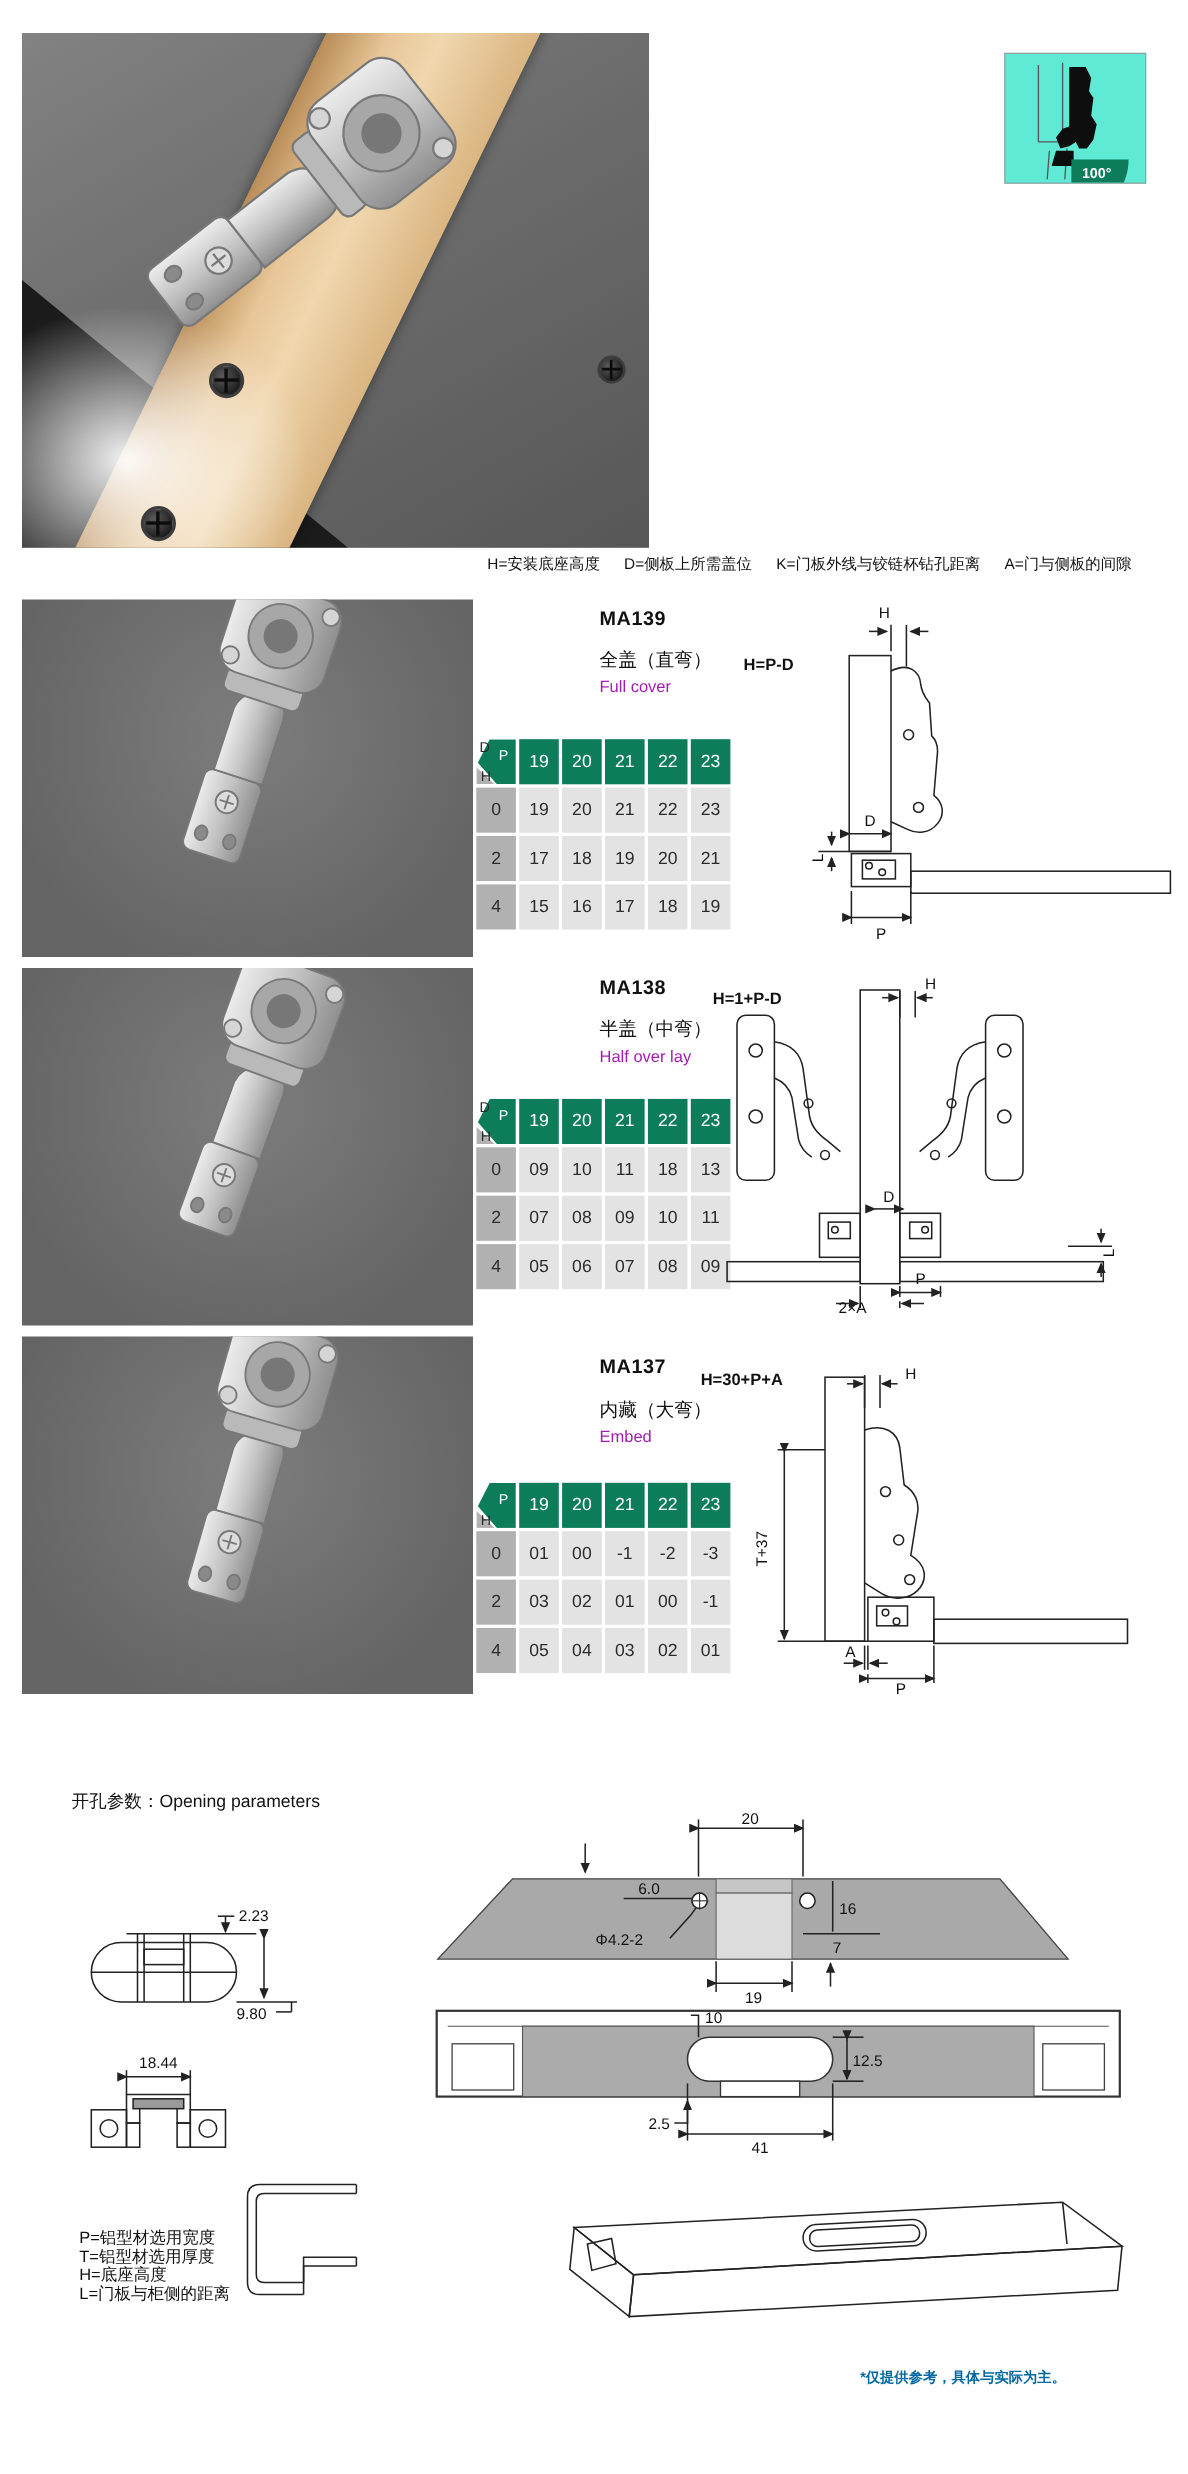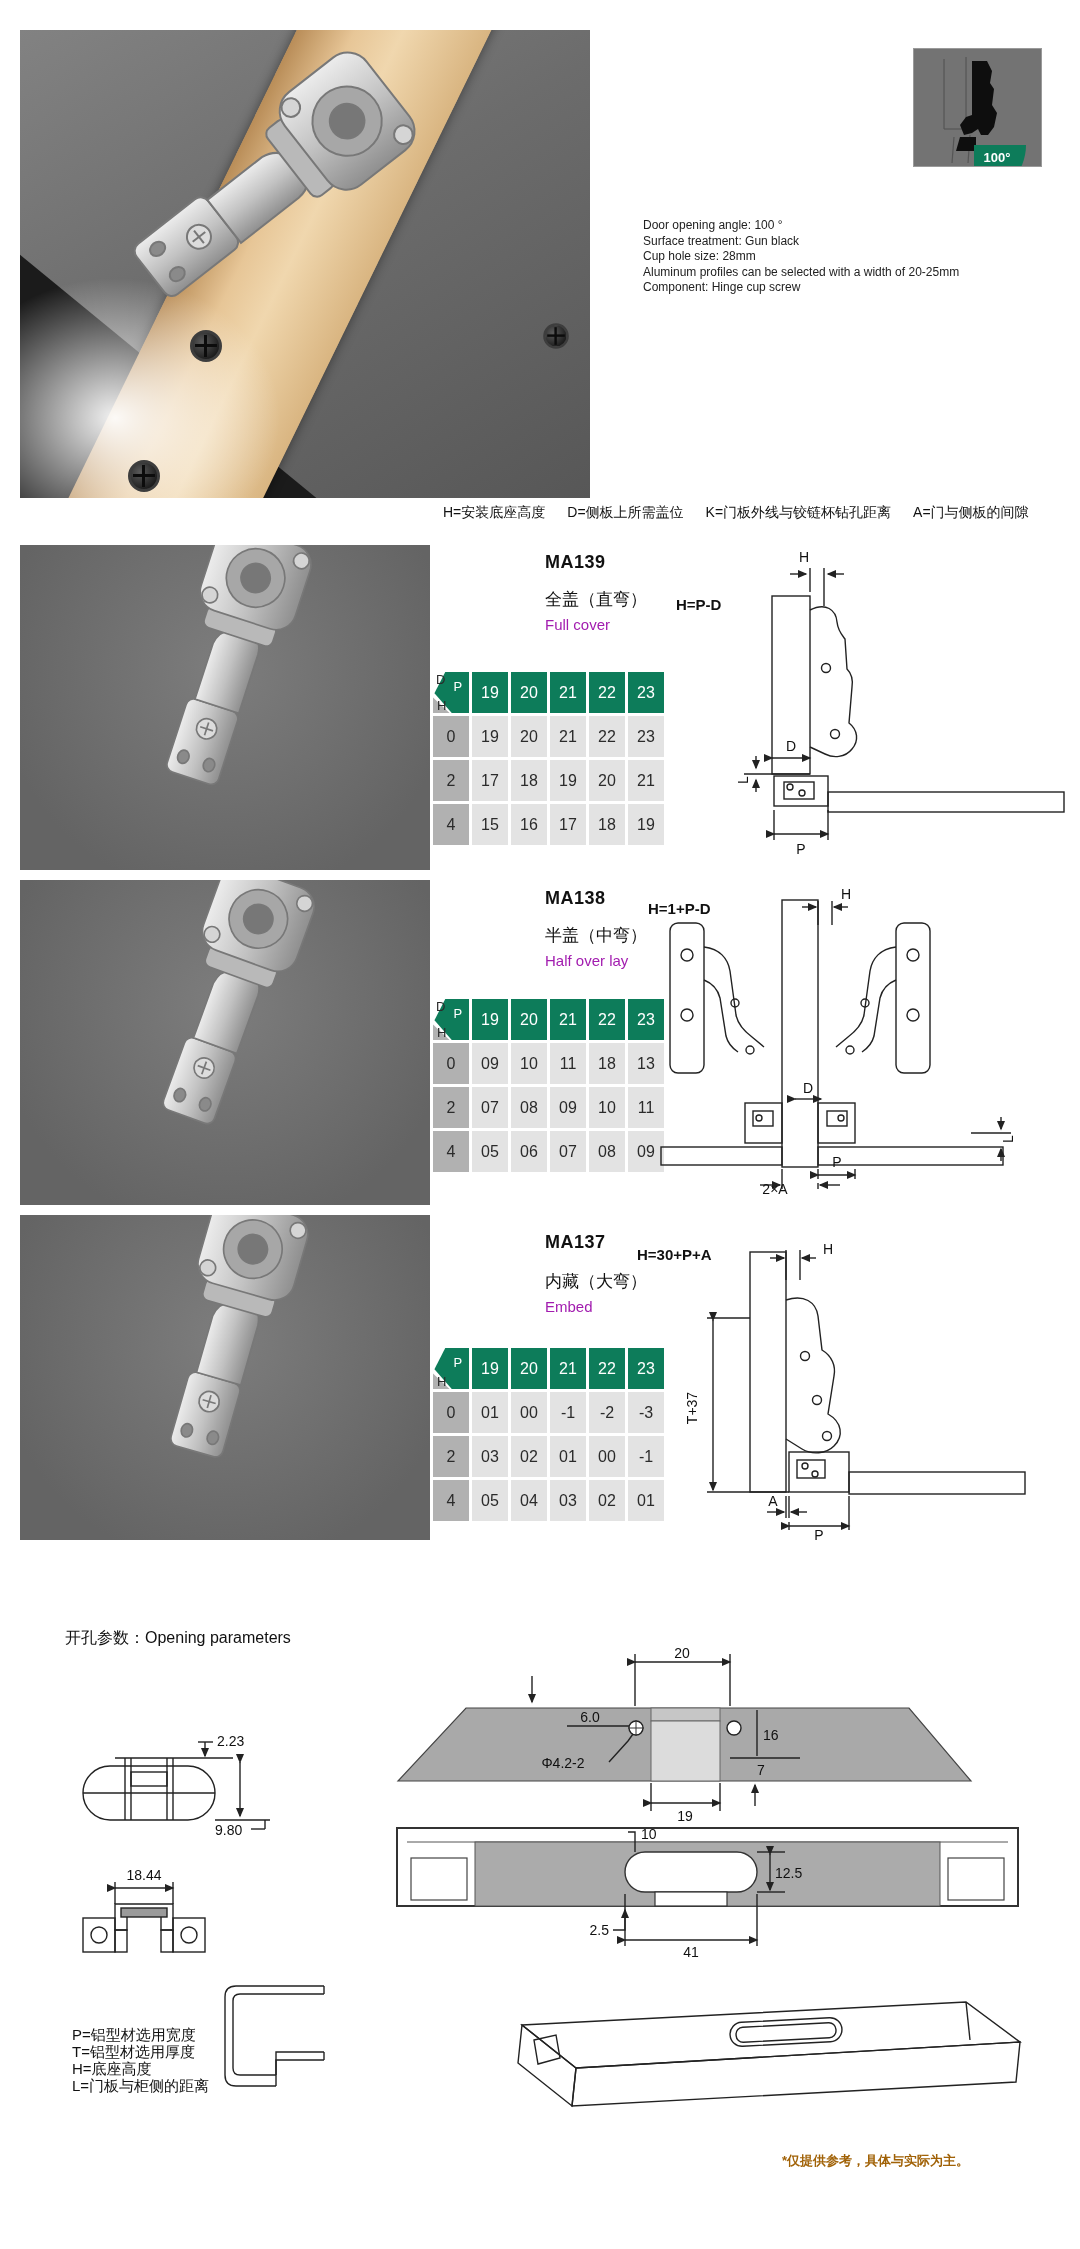--- a/index.html
+++ b/index.html
@@ -17,21 +17,21 @@
   .screw{position:absolute;width:26px;height:26px;border-radius:50%;border:3px solid #3d3d3d;
       background:radial-gradient(circle at 35% 35%,#5a5a5a,#1c1c1c 75%);}
   .screw::before,.screw::after{content:"";position:absolute;background:#0c0c0c;}
   .screw::before{left:2px;right:2px;top:11px;height:3px;}
   .screw::after{top:2px;bottom:2px;left:11px;width:3px;}
   .photo-sec{background:radial-gradient(circle at 50% 38%,#7d7d7d,#646464 80%);}
   .hingewrap{position:absolute;}
   
   .spec-cn div{font-size:17px;line-height:27px;white-space:nowrap;}
   .spec-en div{font-size:12px;line-height:15.5px;color:#222;white-space:nowrap;}
-  .badge{position:absolute;border:1px solid #9a9a9a;background:#737373;}
+  .badge{position:absolute;border:1px solid #9a9a9a;background:#5eead4;}
   .legend-top{position:absolute;display:flex;gap:22px;font-size:14px;white-space:nowrap;text-align:center;}
   .model{position:absolute;font-size:18px;font-weight:bold;letter-spacing:.5px;text-align:center;}
   .name-cn{position:absolute;font-size:17px;}
   .name-en{position:absolute;font-size:15px;color:#a21caf;}
   .formula{position:absolute;font-size:15px;font-weight:bold;}
   
   .spec-table{position:absolute;display:grid;grid-template-columns:repeat(6,36px);grid-auto-rows:41px;gap:3px;}
   .cell{display:flex;align-items:center;justify-content:center;font-size:16px;color:#2b2b2b;}
   .cell.head{background:var(--green);color:#fff;}
   .cell.rowhead{background:#b1b1b1;}
@@ -43,21 +43,21 @@
   .c-d{position:absolute;top:0;left:3px;font-size:13px;}
   .c-p{position:absolute;top:7px;left:57%;font-size:13px;color:#fff;}
   .c-h{position:absolute;bottom:0;left:4px;font-size:13px;}
   
   svg.draw{position:absolute;overflow:visible;}
   svg.draw .ln{stroke:#222;stroke-width:1.4;fill:none;}
   svg.draw .thin{stroke:#333;stroke-width:1;fill:none;}
   svg.draw text{font-family:"Liberation Sans",sans-serif;font-size:14px;fill:#111;}
   .open-title{position:absolute;font-size:16px;}
   .open-legend{position:absolute;font-size:15px;line-height:17px;white-space:nowrap;}
-  .footnote{position:absolute;font-size:13px;font-weight:bold;color:#a16207;}
+  .footnote{position:absolute;font-size:13px;font-weight:bold;color:#0369a1;}
 </style>
 </head>
 <body>
 
 <svg width="0" height="0" style="position:absolute">
   <defs>
     <linearGradient id="met" x1="0" y1="0" x2="0" y2="1">
       <stop offset="0" stop-color="#ececec"></stop>
         <stop offset=".5" stop-color="#c2c2c2"></stop>
         <stop offset="1" stop-color="#8f8f8f"></stop>
@@ -90,27 +90,20 @@
     <div class="screw" style="left:170px;top:300px"></div>
     <div class="screw" style="left:108px;top:430px"></div>
     <div class="screw" style="left:520px;top:290px;transform:scale(.8)"></div>
     <div class="hingewrap" style="left:90px;top:55px;transform:rotate(-38deg)">
       <svg width="320" height="187" viewBox="0 0 240 140">
           <use href="#hinge-shape"></use>
         </svg>
     </div>
   </div>
 
-  <div class="abs spec-en" style="left:643px;top:218px">
-    <div>Door opening angle: 100 °</div>
-    <div>Surface treatment: Gun black</div>
-    <div>Cup hole size: 28mm</div>
-    <div>Aluminum profiles can be selected with a width of 20-25mm</div>
-    <div>Component: Hinge cup screw</div>
-  </div>
 
   <div class="badge" style="left:913px;top:48px;width:127px;height:117px">
     <svg width="127" height="117" viewBox="0 0 127 117" style="display:block">
       <g stroke="#555" stroke-width="1.2" fill="none">
         <line x1="30" y1="10" x2="30" y2="80"></line>
           <line x1="30" y1="80" x2="54" y2="80"></line>
         <line x1="52" y1="8" x2="52" y2="80"></line>
         <line x1="40" y1="88" x2="38" y2="114"></line>
           <line x1="56" y1="86" x2="54" y2="114"></line>
       </g>

